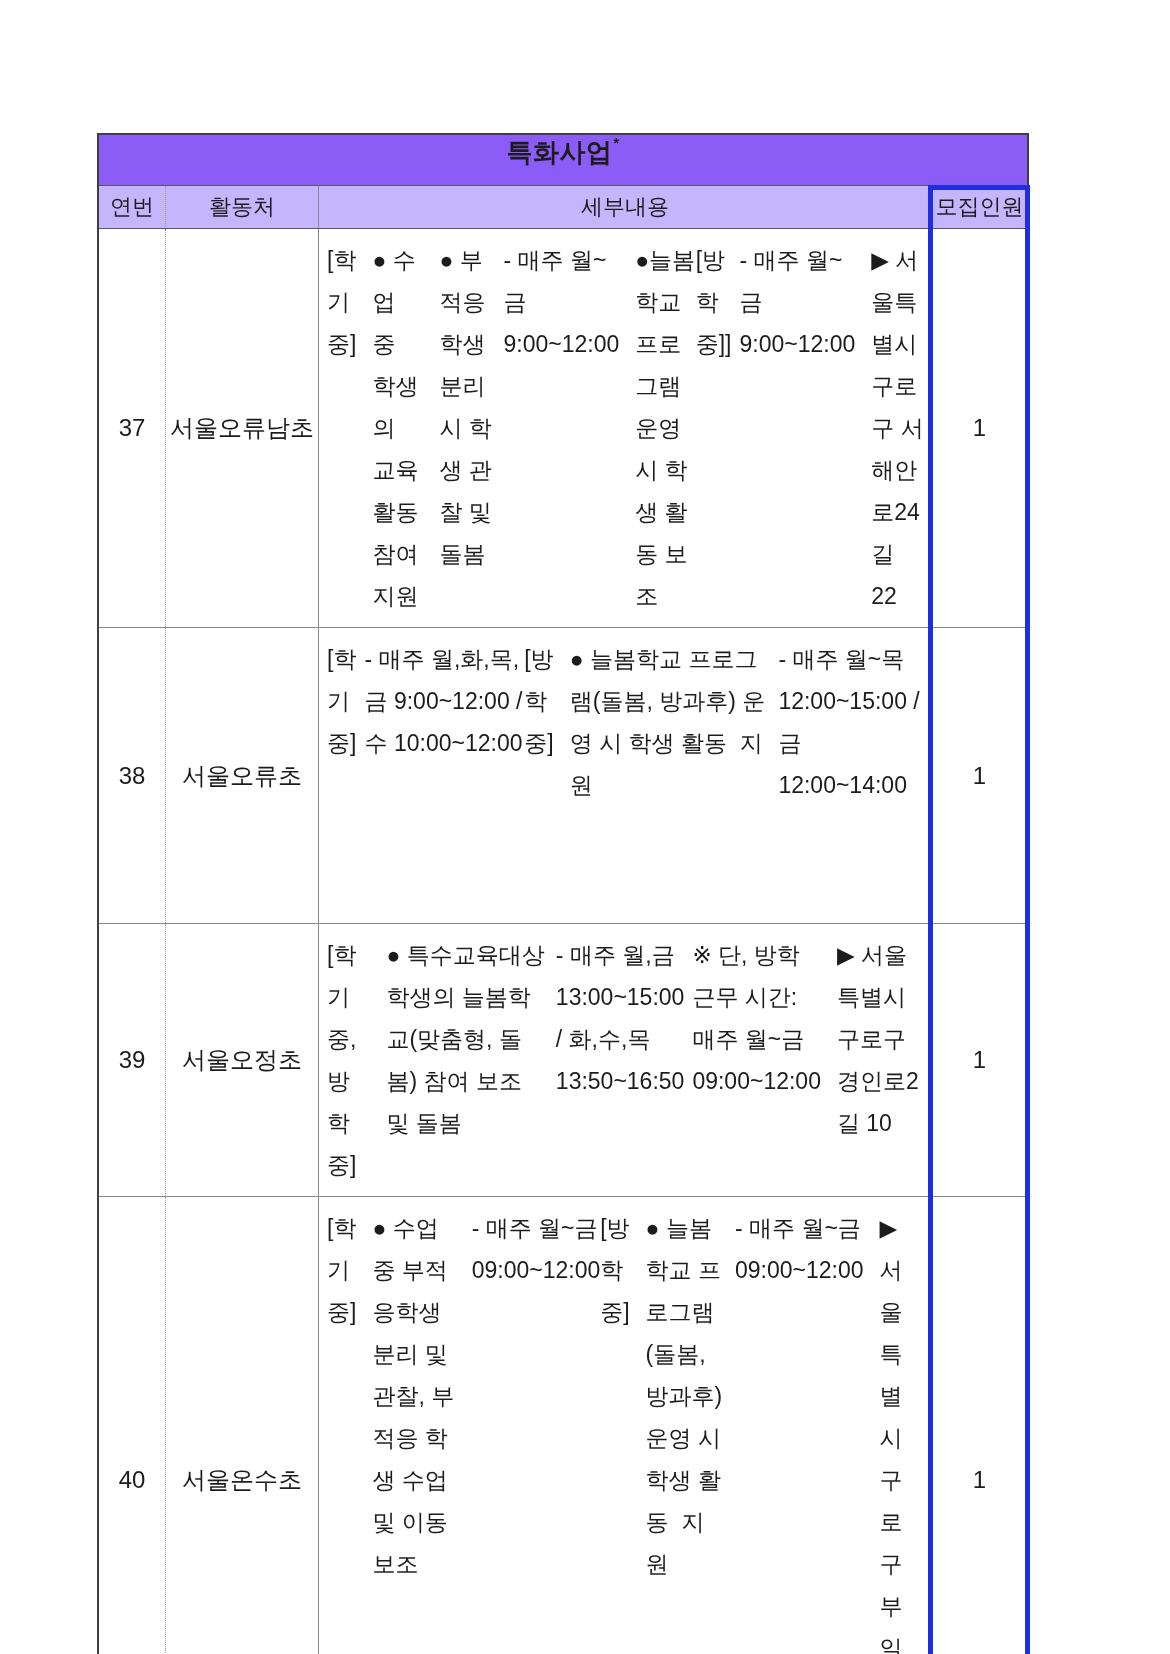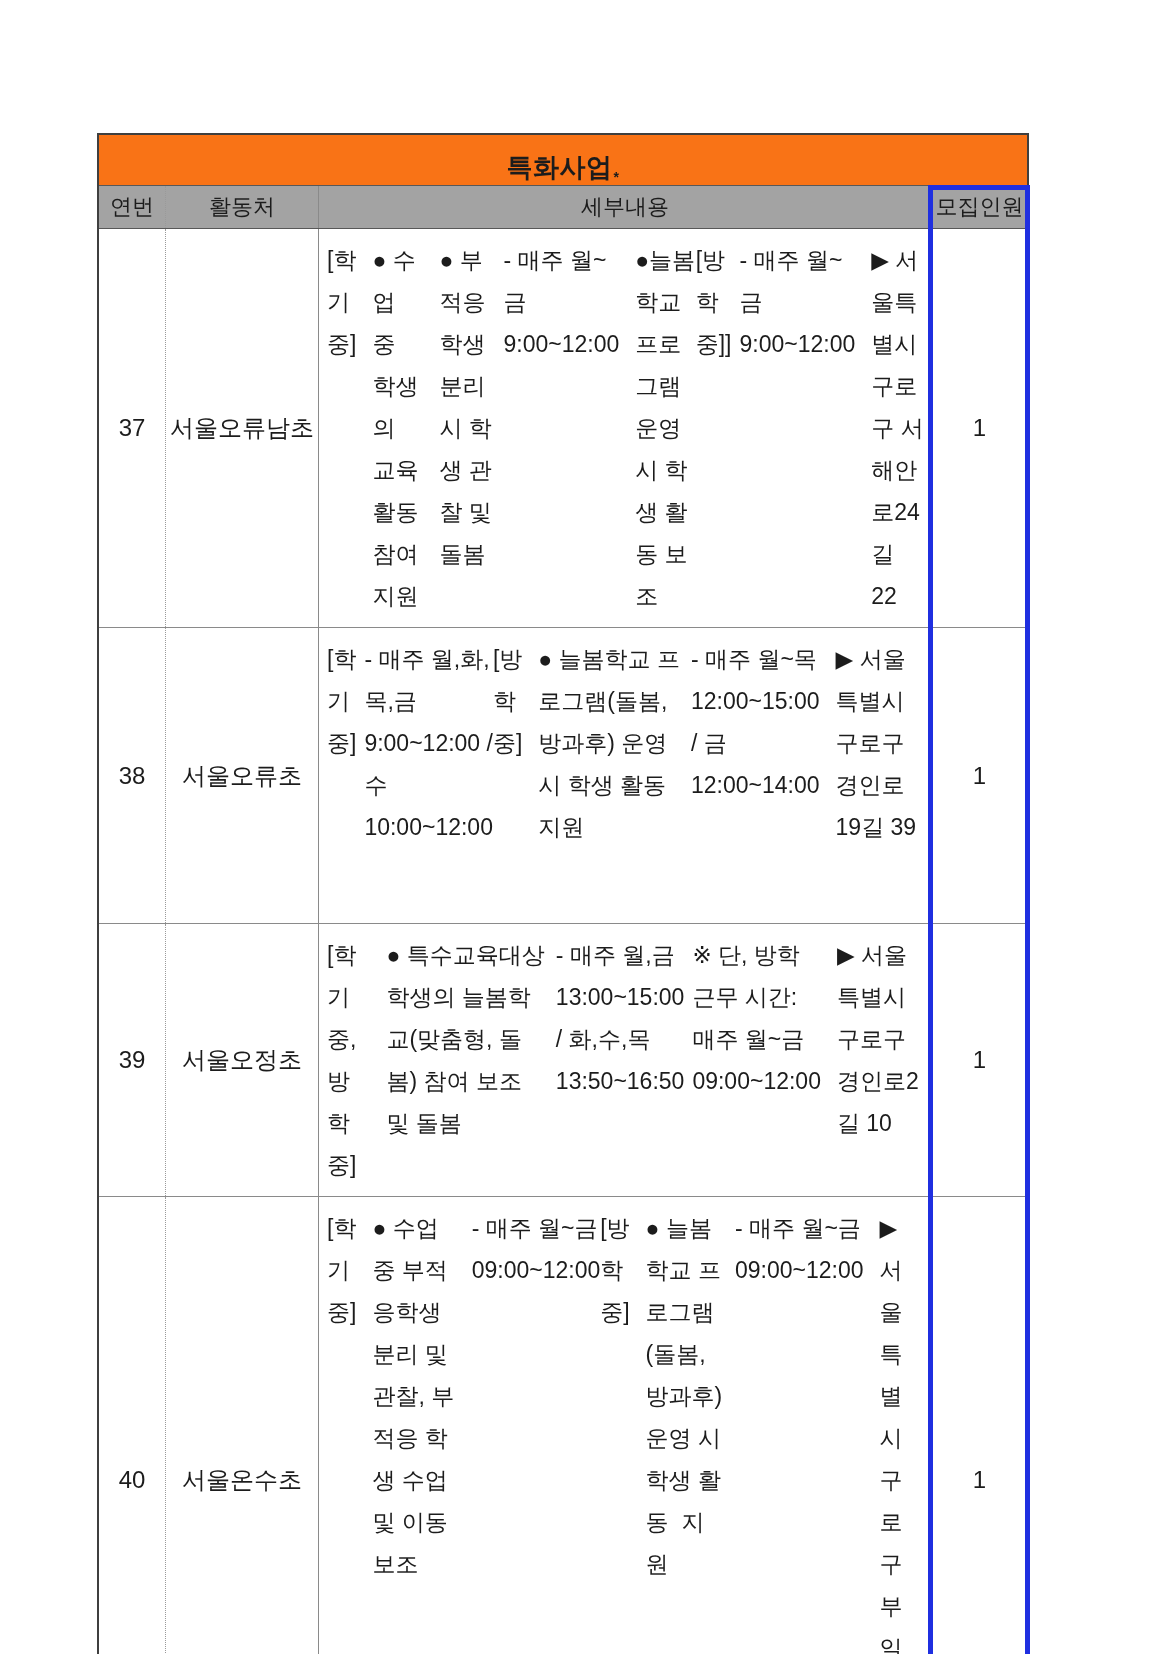--- a/index.html
+++ b/index.html
@@ -20,37 +20,37 @@
   .doc-table {
     position: absolute;
     left: 97px;
     top: 133px;
     width: 928px;
     border: 2px solid #3f3f3f;
     background: #ffffff;
   }
   .title-row {
     height: 50px;
-    background: #f97316;
+    background: #8b5cf6;
     display: flex;
-    align-items: flex-end;
+    align-items: flex-start;
     justify-content: center;
     font-size: 26px;
     font-weight: bold;
     border-bottom: 1px solid #585858;
     letter-spacing: 0.5px;
   }
   .title-row sup {
     font-size: 14px;
     font-weight: bold;
     margin-left: 1px;
   }
   .header-row {
     height: 42px;
-    background: #a3a3a3;
+    background: #c4b5fd;
     display: flex;
     border-bottom: 1px solid #585858;
     font-size: 22px;
   }
   .body-row {
     display: flex;
     border-bottom: 1px solid #8a8a8a;
     background: #ffffff;
   }
   .body-row:last-child { border-bottom: none; }
@@ -137,21 +137,20 @@
 
   <div class="body-row" data-row="1">
     <div class="col-no cell-center">38</div>
     <div class="col-place cell-center">서울오류초</div>
     <div class="col-detail detail-cell">
             <div class="detail-line line-section">[학기 중]</div>
             <div class="detail-line line-dash">- 매주 월,화,목,금 9:00~12:00 / 수 10:00~12:00</div>
             <div class="detail-line line-section">[방학 중]</div>
             <div class="detail-line line-bullet">● 늘봄학교 프로그램(돌봄, 방과후) 운영 시 학생 활동  지원</div>
             <div class="detail-line line-dash">- 매주 월~목 12:00~15:00 / 금 12:00~14:00</div>
-            <div class="detail-line line-address">▶ 서울특별시 구로구 경인로19길 39</div>
           </div>
     <div class="col-count cell-center">1</div>
   </div>
 
   <div class="body-row" data-row="2">
     <div class="col-no cell-center">39</div>
     <div class="col-place cell-center">서울오정초</div>
     <div class="col-detail detail-cell">
             <div class="detail-line line-section">[학기 중, 방학 중]</div>
             <div class="detail-line line-bullet">● 특수교육대상학생의 늘봄학교(맞춤형, 돌봄) 참여 보조 및 돌봄</div>

